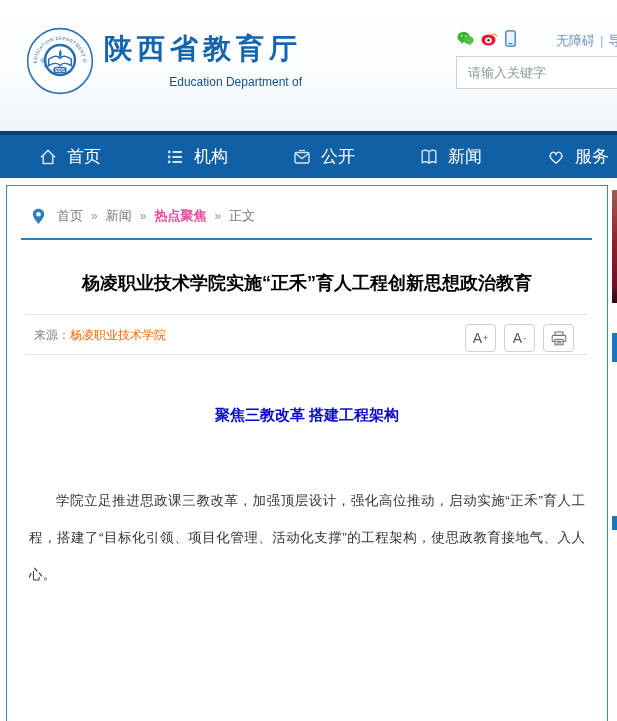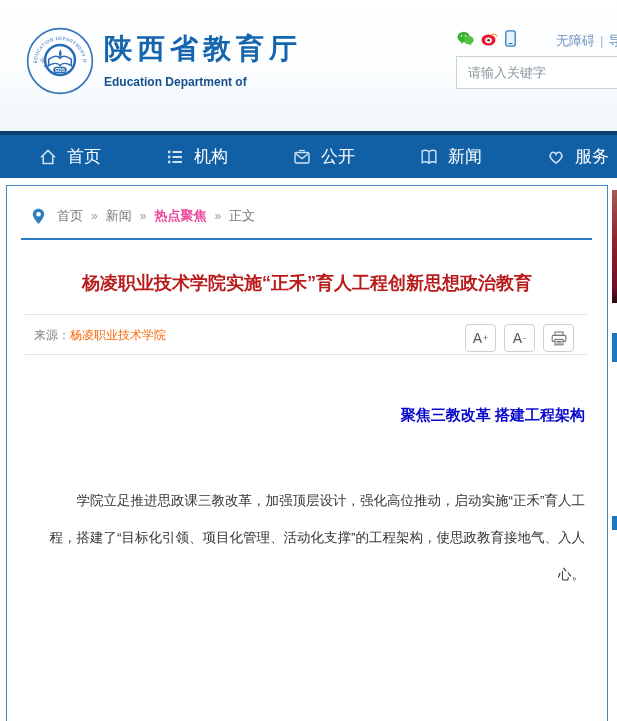--- a/index.html
+++ b/index.html
@@ -13,21 +13,21 @@
   .header {
     height:131px; position:relative;
     background:linear-gradient(180deg,#ffffff 0%,#fbfdfe 55%,#eff6fa 100%);
   }
   .logo-wrap { position:absolute; left:26px; top:27px; width:68px; height:68px; }
   .brand { position:absolute; left:104px; top:30px; }
   .brand-cn {
     color:#1565ae; font-size:28px; font-weight:bold; letter-spacing:5px;
     font-family:"Liberation Serif","DejaVu Serif",serif;
   }
-  .brand-en { color:#17508e; font-size:12px; font-weight:bold; line-height:15px; margin-top:7px; }
+  .brand-en { color:#17508e; font-size:12px; font-weight:normal; line-height:15px; margin-top:7px;text-align:right; }
   .social { position:absolute; left:457px; top:30px; display:flex; gap:7px; align-items:center; }
   .quick-links { position:absolute; left:556px; top:32px; font-size:13px; color:#6a8fbe; white-space:nowrap; }
   .quick-links .sep { color:#9db8d5; margin:0 5px; }
   .search-box {
     position:absolute; left:456px; top:56px; width:175px; height:33px;
     background:#fff; border:1px solid #c7d3dc; display:flex; align-items:center;
   }
   .search-box input {
     border:none; outline:none; width:100%; padding:0 11px; font-size:13px;
     color:#555; background:transparent; font-family:inherit;
@@ -51,41 +51,41 @@
   .breadcrumb {
     display:flex; align-items:center; padding:21px 0 13px 25px;
     font-size:13px; color:#777;
   }
   .breadcrumb .pin { margin-right:12px; display:flex; }
   .breadcrumb .crumb { color:#777; text-decoration:none; cursor:pointer; }
   .breadcrumb .crumb.hot { color:#ec4899; font-weight:bold; }
   .breadcrumb .bsep { margin:0 8px; color:#999; font-size:12px; }
   .blue-rule { height:2px; background:#2d7dbf; margin:0 15px 0 14px; }
   .article-title {
-    text-align:center; font-size:18px; font-weight:bold; color:#b91c1c;
+    text-align:center; font-size:18px; font-weight:bold; color:#000000;
     margin:31px 30px 19px;
   }
   .grey-rule { height:1px; background:#e4e4e4; margin:0 20px 0 18px; }
   .meta-block { position:relative; padding:9px 20px 7px 27px; }
   .meta-line { font-size:12px; color:#828282; line-height:23px; white-space:nowrap; }
   .meta-line .gap { margin-left:15px; }
   .src-link { color:#ff6600; cursor:pointer; }
   .tools { position:absolute; right:33px; top:9px; display:flex; gap:8px; }
   .tool-btn {
     width:31px; height:28px; border:1px solid #cfcfcf; border-radius:4px;
     background:#fff; color:#555; font-size:14px; display:flex;
     align-items:center; justify-content:center; cursor:pointer; padding:0;
     font-family:inherit;
   }
   .tool-btn sup { font-size:9px; line-height:0; margin-left:1px; }
   .article-body {
     padding:10px 22px 0 22px; font-size:13.5px; color:#333;
     line-height:37px; text-align:justify;
   }
-  .article-body p { margin:0; text-indent:2em;text-align:right; }
+  .article-body p { margin:0; text-indent:2em; }
   .section-heading {
     text-align:center; text-indent:0 !important; color:#0808cd;
     font-weight:bold; font-size:15px; margin:31px 0 49px !important;
   }
   
   .edge-red {
     position:absolute; right:0; top:190px; width:5px; height:113px;
     background:linear-gradient(180deg,#a05d52 0%,#8c2330 45%,#701125 85%,#2a0a10 100%);
   }
   .edge-blue1 { position:absolute; right:0; top:333px; width:5px; height:29px; background:#1b76c0; }

